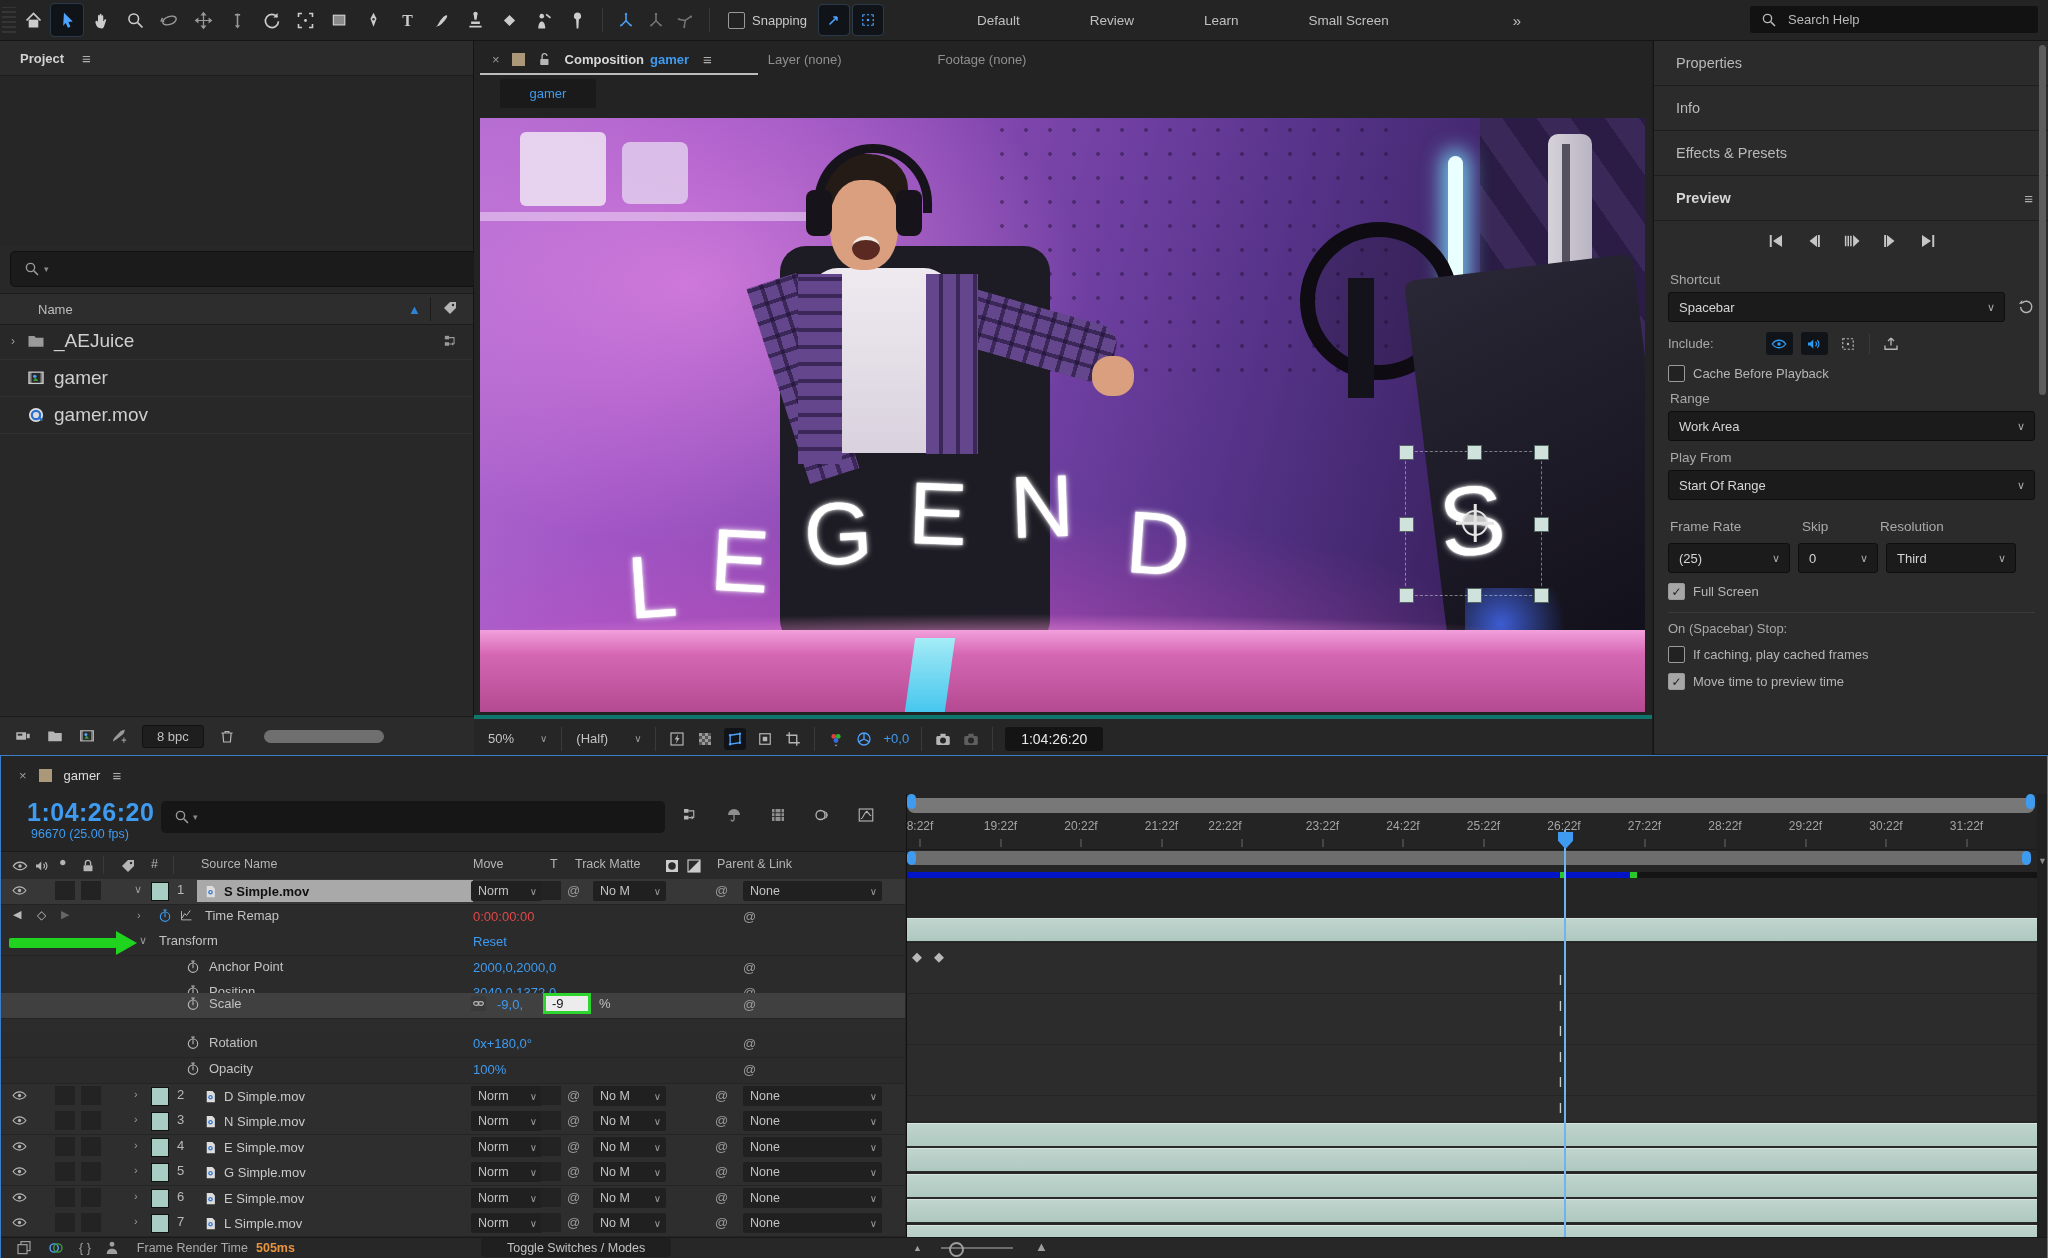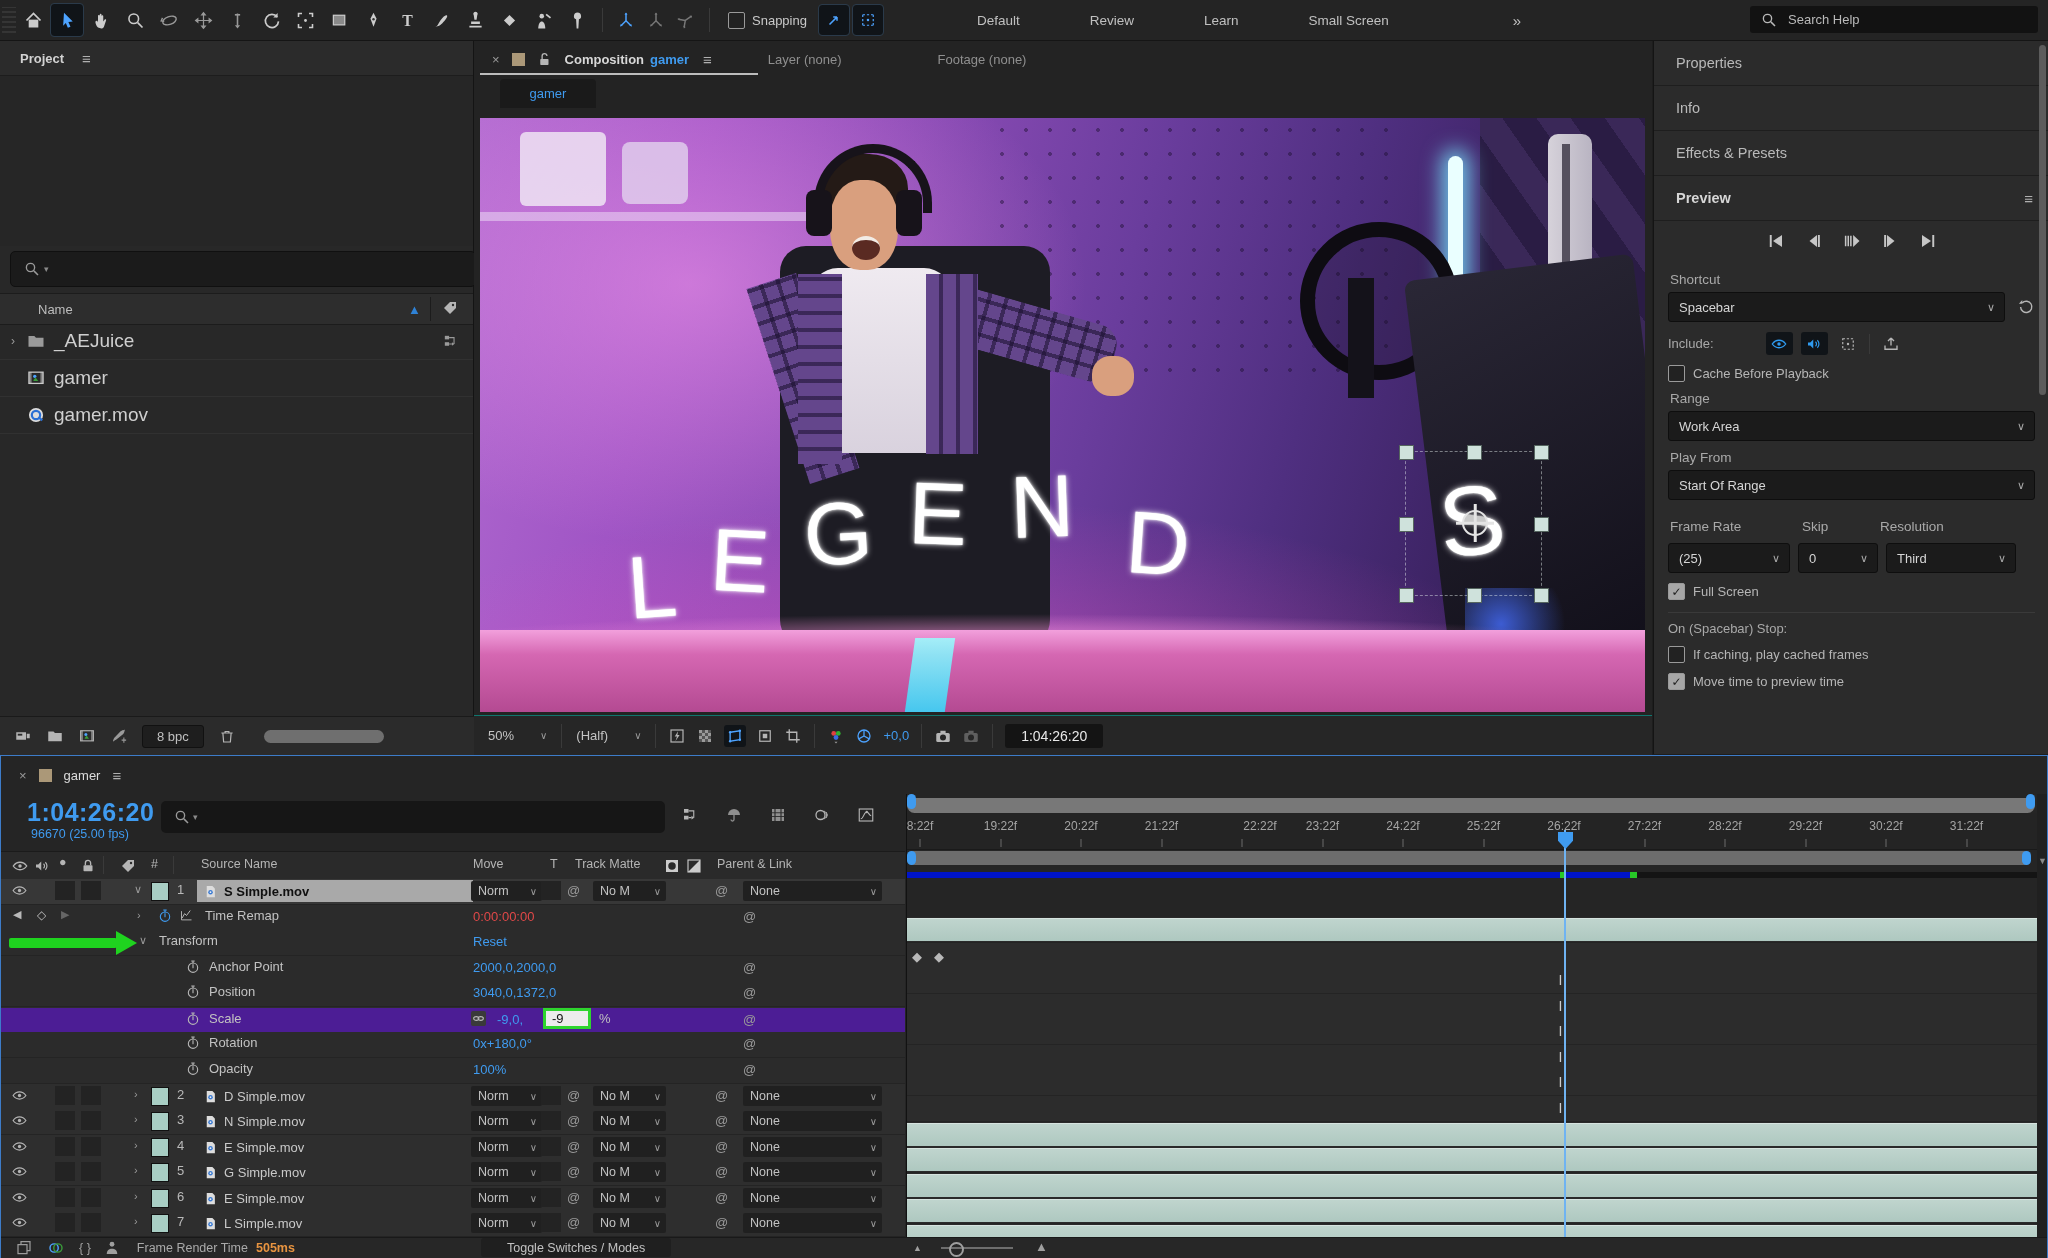--- a/index.html
+++ b/index.html
@@ -69,21 +69,21 @@
      radial-gradient(640px 420px at 18% 28%,rgba(243,150,235,.55),transparent 62%),
      radial-gradient(900px 320px at 40% 102%,rgba(238,82,190,.55),transparent 70%),
      linear-gradient(105deg,#b06ad0 0%,#a055c5 18%,#8a4bb5 34%,#6a3d9d 52%,#4f2f80 68%,#3a2260 84%,#2a1845 100%)}
   .letter{position:absolute;color:#fff;font-size:88px;font-weight:500;
           text-shadow:0 0 6px rgba(255,255,255,.85),0 0 2px #fff;transform-origin:center}
   .handle{position:absolute;width:13px;height:13px;background:#cfe2dc;border:1px solid #55655f}
   .selbox{position:absolute;border:1px dashed rgba(235,245,243,.45)}
   .anchor{position:absolute;width:22px;height:22px;border:2.5px solid #e4e4e4;border-radius:50%;background:rgba(40,40,40,.25)}
   .anchor:before{content:"";position:absolute;left:50%;top:-8px;width:2.5px;height:38px;background:#e4e4e4;transform:translateX(-50%)}
   .anchor:after{content:"";position:absolute;top:50%;left:-8px;height:2.5px;width:38px;background:#e4e4e4;transform:translateY(-50%)}
-  .cfoot{position:absolute;left:0;top:674px;width:1178px;height:39px;background:#262626;border-top:1px solid #0f766e;
+  .cfoot{position:absolute;left:0;top:674px;width:1178px;height:39px;background:#262626;border-top:4px solid #0f766e;
          display:flex;align-items:center;color:#c4c4c4}
   .dd-lite{display:flex;align-items:center;gap:26px;padding:0 14px}
   .cfoot .ig{display:flex;align-items:center;gap:10px;padding:0 12px}
   .tcbox{background:#141414;border-radius:3px;padding:4px 16px;color:#e8e8e8;font-size:14px}
 
   
   #rightp{left:1653px;top:41px;width:395px;height:713px;background:#2b2b2b;border-left:1px solid #141414}
   .rp-h{height:44px;display:flex;align-items:center;padding-left:22px;border-bottom:1px solid #1e1e1e;
         color:#b9b9b9;font-size:14.5px}
   .rp-h.bold{color:#d6d6d6;font-weight:bold;position:relative}
@@ -1106,21 +1106,21 @@
         <span class="cell" style="left:184px;color:#b5b5b5">
           <svg class="ic" viewBox="0 0 24 24" style="width:16px;height:16px">
             <circle cx="12" cy="13" r="7" fill="none" stroke="currentColor" stroke-width="1.7"></circle>
             <path d="M12 13V8.5M10 3h4M12 3v3" stroke="currentColor" stroke-width="1.7" fill="none" stroke-linecap="round"></path>
           </svg>
         </span>
         <span class="cell prow-label" style="left:208px">Position</span>
         <span class="pval">3040,0,1372,0</span>
         <span class="cell" style="left:742px;top:4px;color:#9a9a9a">@</span>
       </div>
-      <div class="trow" style="top:252px;background:#4c1d95">
+      <div class="trow" style="top:237px;background:#404040">
         <span class="cell" style="left:184px;color:#b5b5b5">
           <svg class="ic" viewBox="0 0 24 24" style="width:16px;height:16px">
             <circle cx="12" cy="13" r="7" fill="none" stroke="currentColor" stroke-width="1.7"></circle>
             <path d="M12 13V8.5M10 3h4M12 3v3" stroke="currentColor" stroke-width="1.7" fill="none" stroke-linecap="round"></path>
           </svg>
         </span>
         <span class="cell prow-label" style="left:208px">Scale</span>
         <span class="cell" style="left:470px;top:3px;color:#bbb;background:#3a3a3a;border-radius:2px">
           <svg class="ic" viewBox="0 0 24 24" style="width:15px;height:15px">
             <ellipse cx="8.5" cy="12" rx="4.2" ry="3" fill="none" stroke="currentColor" stroke-width="1.7"></ellipse>
@@ -1163,21 +1163,21 @@
     <div class="rulerarea">
         <div id="ruler-ticks">
           <span class="rtick" style="left:13px">8:22f</span>
           <span class="rtickline" style="left:13px"></span>
           <span class="rtick" style="left:93.5px">19:22f</span>
           <span class="rtickline" style="left:93.5px"></span>
           <span class="rtick" style="left:174px">20:22f</span>
           <span class="rtickline" style="left:174px"></span>
           <span class="rtick" style="left:254.5px">21:22f</span>
           <span class="rtickline" style="left:254.5px"></span>
-          <span class="rtick" style="left:353px">22:22f</span>
+          <span class="rtick" style="left:318px">22:22f</span>
           <span class="rtickline" style="left:335px"></span>
           <span class="rtick" style="left:415.5px">23:22f</span>
           <span class="rtickline" style="left:415.5px"></span>
           <span class="rtick" style="left:496px">24:22f</span>
           <span class="rtickline" style="left:496px"></span>
           <span class="rtick" style="left:576.5px">25:22f</span>
           <span class="rtickline" style="left:576.5px"></span>
           <span class="rtick" style="left:657px">26:22f</span>
           <span class="rtickline" style="left:657px"></span>
           <span class="rtick" style="left:737.5px">27:22f</span>

